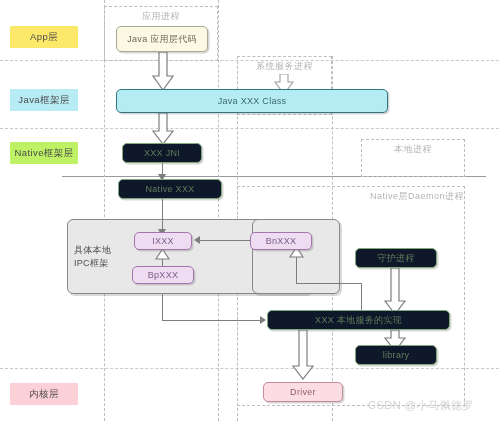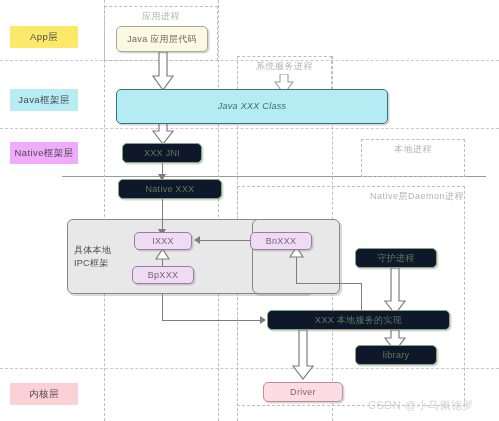--- a/index.html
+++ b/index.html
@@ -30,21 +30,21 @@
   }
 
   
   .layer-tag {
     display: flex; align-items: center; justify-content: center;
     font-size: 9.5px; color: #4a4a4a; letter-spacing: .4px;
     width: 68px; height: 22px; left: 10px; border-radius: 1px;
   }
   .tag-app    { background: #fce96a; align-items: center; }
   .tag-java   { background: #b8ecf5; }
-  .tag-native { background: #f0abfc; }
+  .tag-native { background: #bef264; }
   .tag-kernel { background: #fbd0d6; }
 
   
   .proc-box {
     border: 1px dashed #bdbdbd;
     background: transparent;
   }
   .proc-label {
     position: absolute; top: 3px; left: 0; width: 100%;
     text-align: center; font-size: 9px; color: #b3b3b3;
@@ -226,21 +226,21 @@
   <div class="abs blockarrow" style="left:291px; top:330px;">
     <svg width="24" height="50" viewBox="0 0 24 50">
       <polygon points="8,0 16,0 16,36 22,36 12,49 2,36 8,36" fill="#ffffff" stroke="#7d7d7d" stroke-width="1.2"></polygon>
     </svg>
   </div>
 
   <div class="abs node n-cream" style="left:116px; top:26px; width:92px; height:26px;">
     <span>Java 应用层代码</span>
   </div>
 
-  <div class="abs node n-blue" style="left:116px; top:89px; width:272px; height:35px;font-style:italic;">
+  <div class="abs node n-blue" style="left:116px; top:89px; width:272px; height:24px;">
     <span>Java XXX Class</span>
   </div>
 
   <div class="abs node n-green" style="left:122px; top:143px; width:80px; height:20px;">
     <span>XXX JNI</span>
   </div>
 
   <div class="abs node n-green" style="left:118px; top:179px; width:104px; height:20px;">
     <span>Native XXX</span>
   </div>

